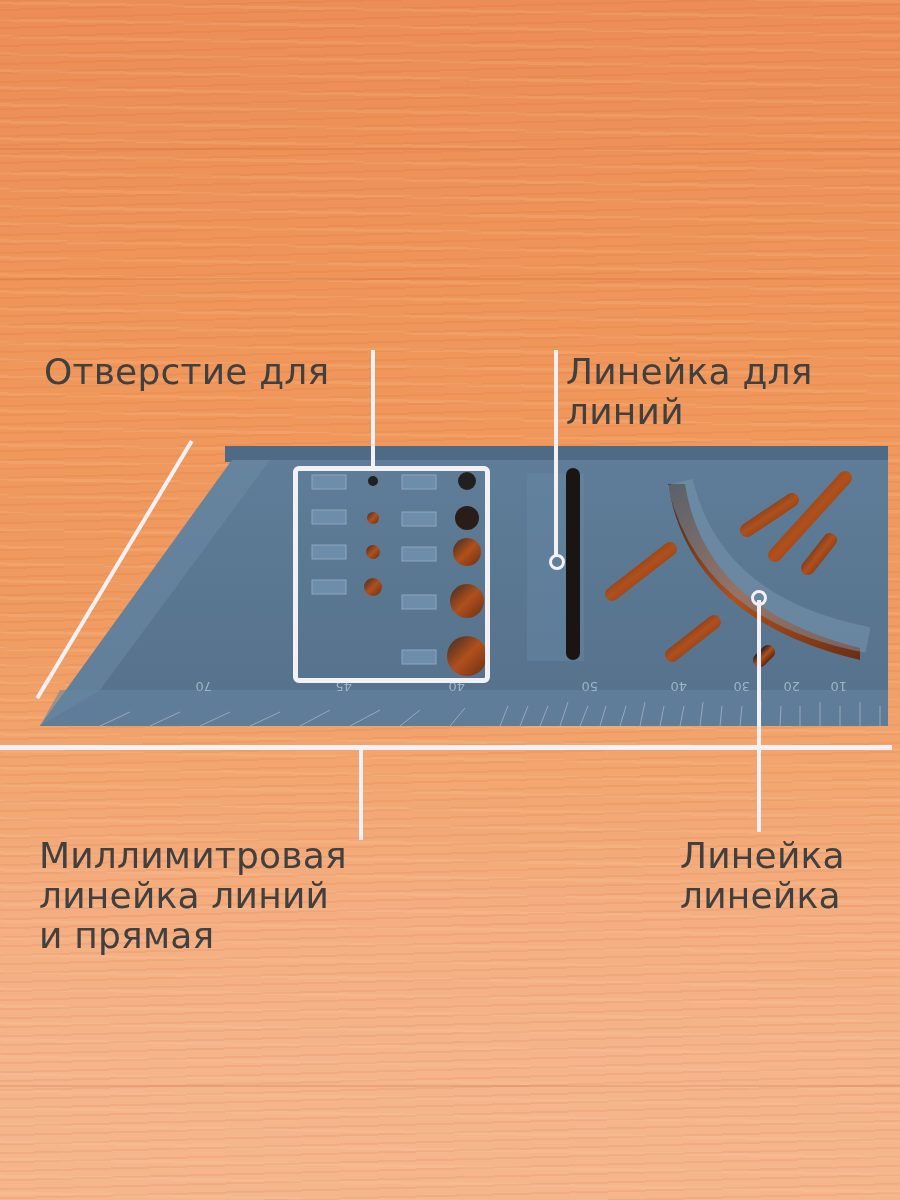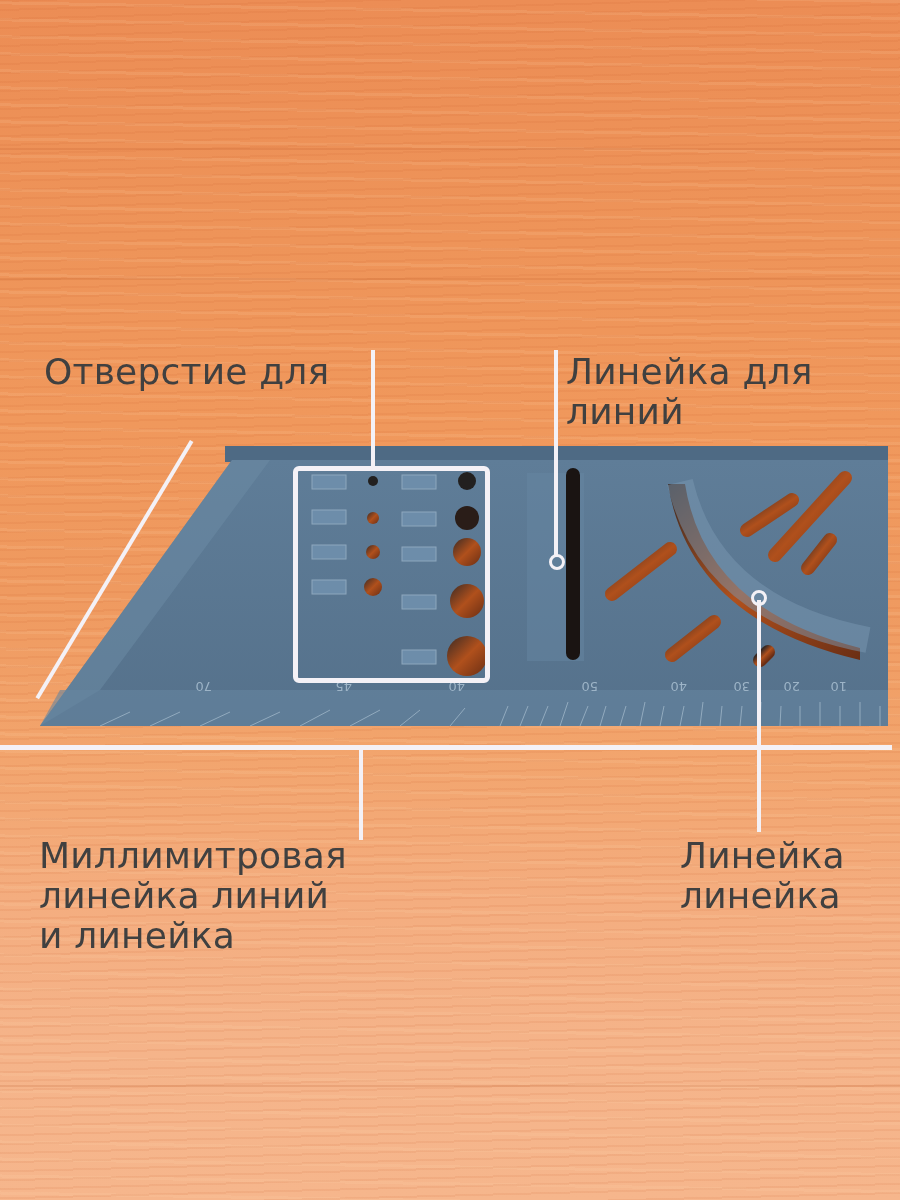--- a/index.html
+++ b/index.html
@@ -145,18 +145,18 @@
 <div class="label" style="left:44px; top:352px;">
   <div>Отверстие для</div>
 </div>
 <div class="label" style="left:566px; top:344px;margin-top:8px;">
   <div>Линейка для</div>
   <div>линий</div>
 </div>
 <div class="label" style="left:20px; top:836px;margin-left:19px;">
   <div>Миллимитровая</div>
   <div>линейка линий</div>
-  <div>и линейка</div>
+  <div>и прямая</div>
 </div>
 <div class="label" style="left:680px; top:836px;">
   <div>Линейка</div>
   <div>линейка</div>
 </div>
 
 </body></html>

